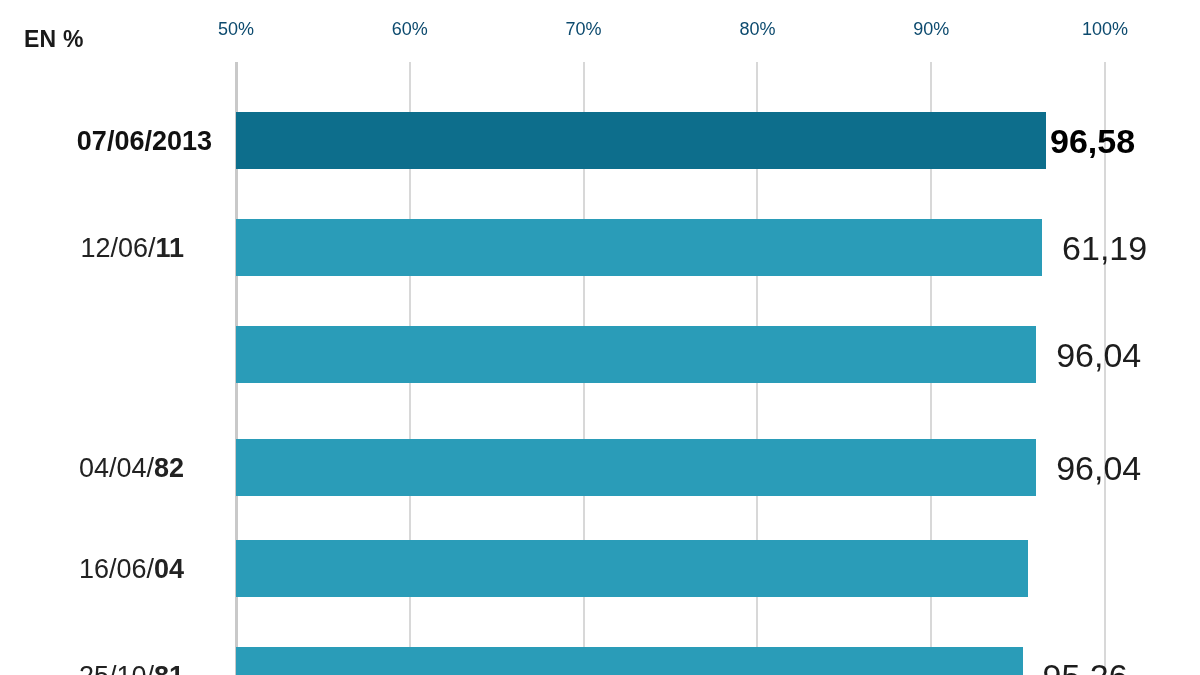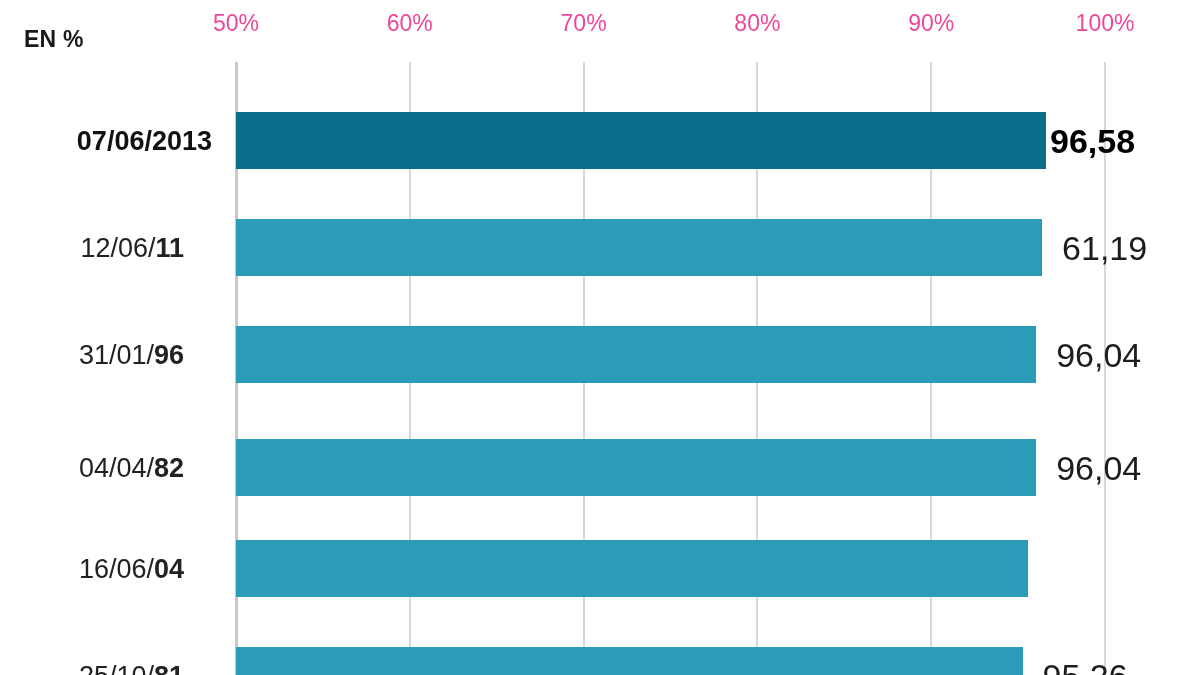--- a/index.html
+++ b/index.html
@@ -38,23 +38,23 @@
     top: 26px;
     font-size: 23px;
     font-weight: bold;
     color: #1a1a1a;
     letter-spacing: 0.2px;
     white-space: nowrap;
   }
 
   .axis-tick {
     position: absolute;
-    top: 10px;
-    font-size: 23px;
-    color: #ec4899;
+    top: 19px;
+    font-size: 18px;
+    color: #0c4a6e;
     white-space: nowrap;
     transform: translateX(-50%);
   }
 
   
   .gridline {
     position: absolute;
     top: 62px;
     width: 2px;
     height: 613px;
@@ -151,21 +151,20 @@
         <div class="row-label"><span class="lbl-lead">07/06/</span><span class="lbl-emph">2013</span></div>
         <div class="bar" style="width: 809.56px; background: rgb(13, 110, 140);"></div>
         <div class="bar-value" style="left: 1050px;">96,58</div>
       </div>
       <div class="row" style="top: 219px;">
         <div class="row-label"><span class="lbl-lead">12/06/</span><span class="lbl-emph">11</span></div>
         <div class="bar" style="width: 806.084px; background: rgb(42, 156, 184);"></div>
         <div class="bar-value" style="left: 1062.08px;">61,19</div>
       </div>
       <div class="row" style="top: 326px;">
-        <div class="row-label"><span class="lbl-lead">31/01/</span><span class="lbl-emph">96</span></div>
         <div class="bar" style="width: 800.175px; background: rgb(42, 156, 184);"></div>
         <div class="bar-value" style="left: 1056.18px;">96,04</div>
       </div>
       <div class="row" style="top: 433px; margin-top: 6px;">
         <div class="row-label"><span class="lbl-lead">04/04/</span><span class="lbl-emph">82</span></div>
         <div class="bar" style="width: 800.175px; background: rgb(42, 156, 184);"></div>
         <div class="bar-value" style="left: 1056.18px;">96,04</div>
       </div>
       <div class="row" style="top: 540px;">
         <div class="row-label"><span class="lbl-lead">16/06/</span><span class="lbl-emph">04</span></div>

